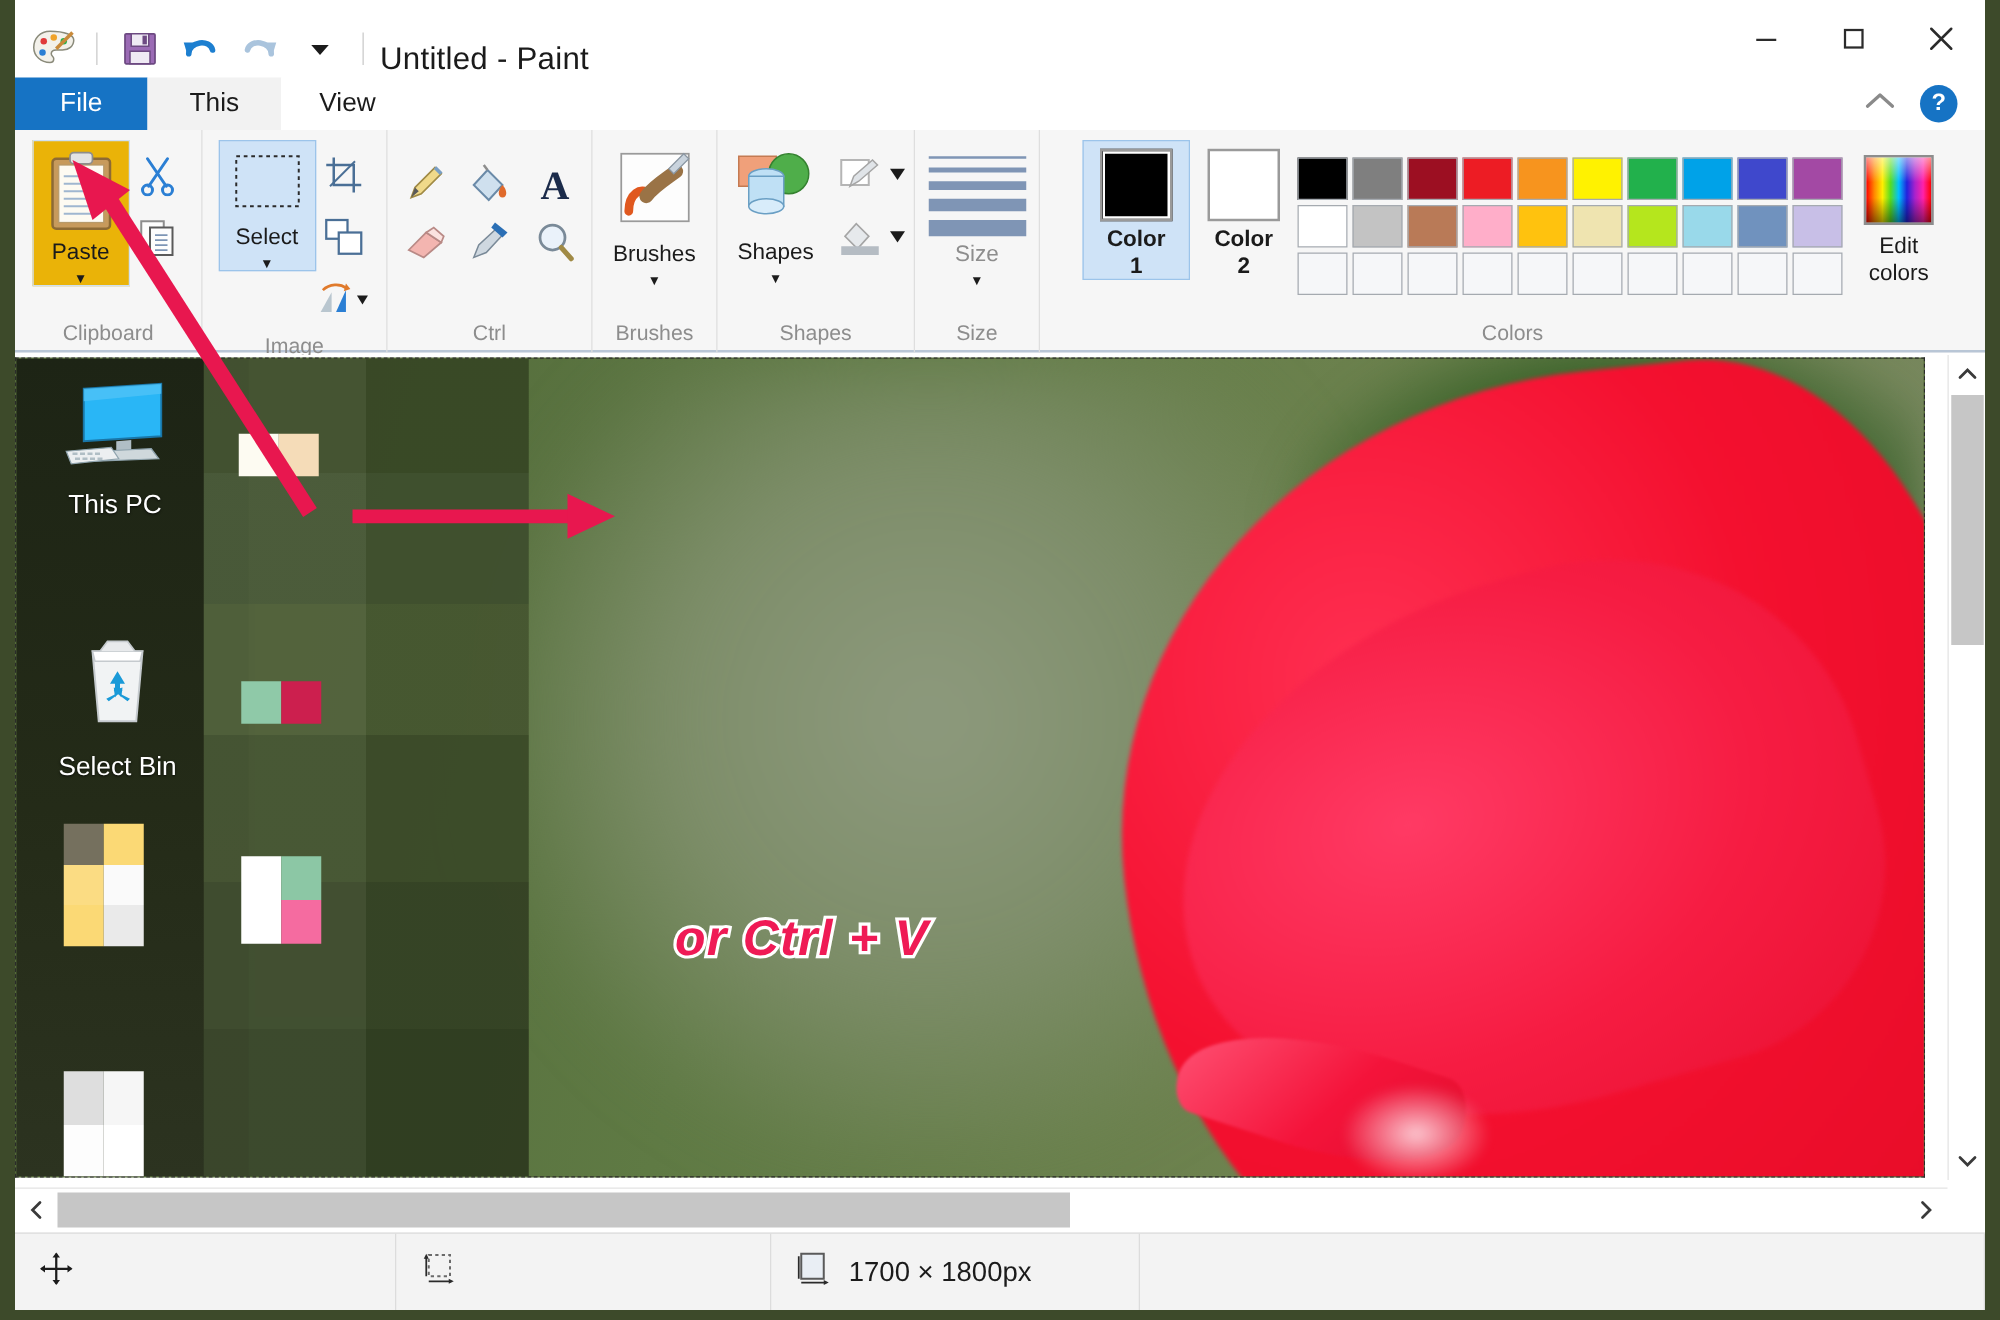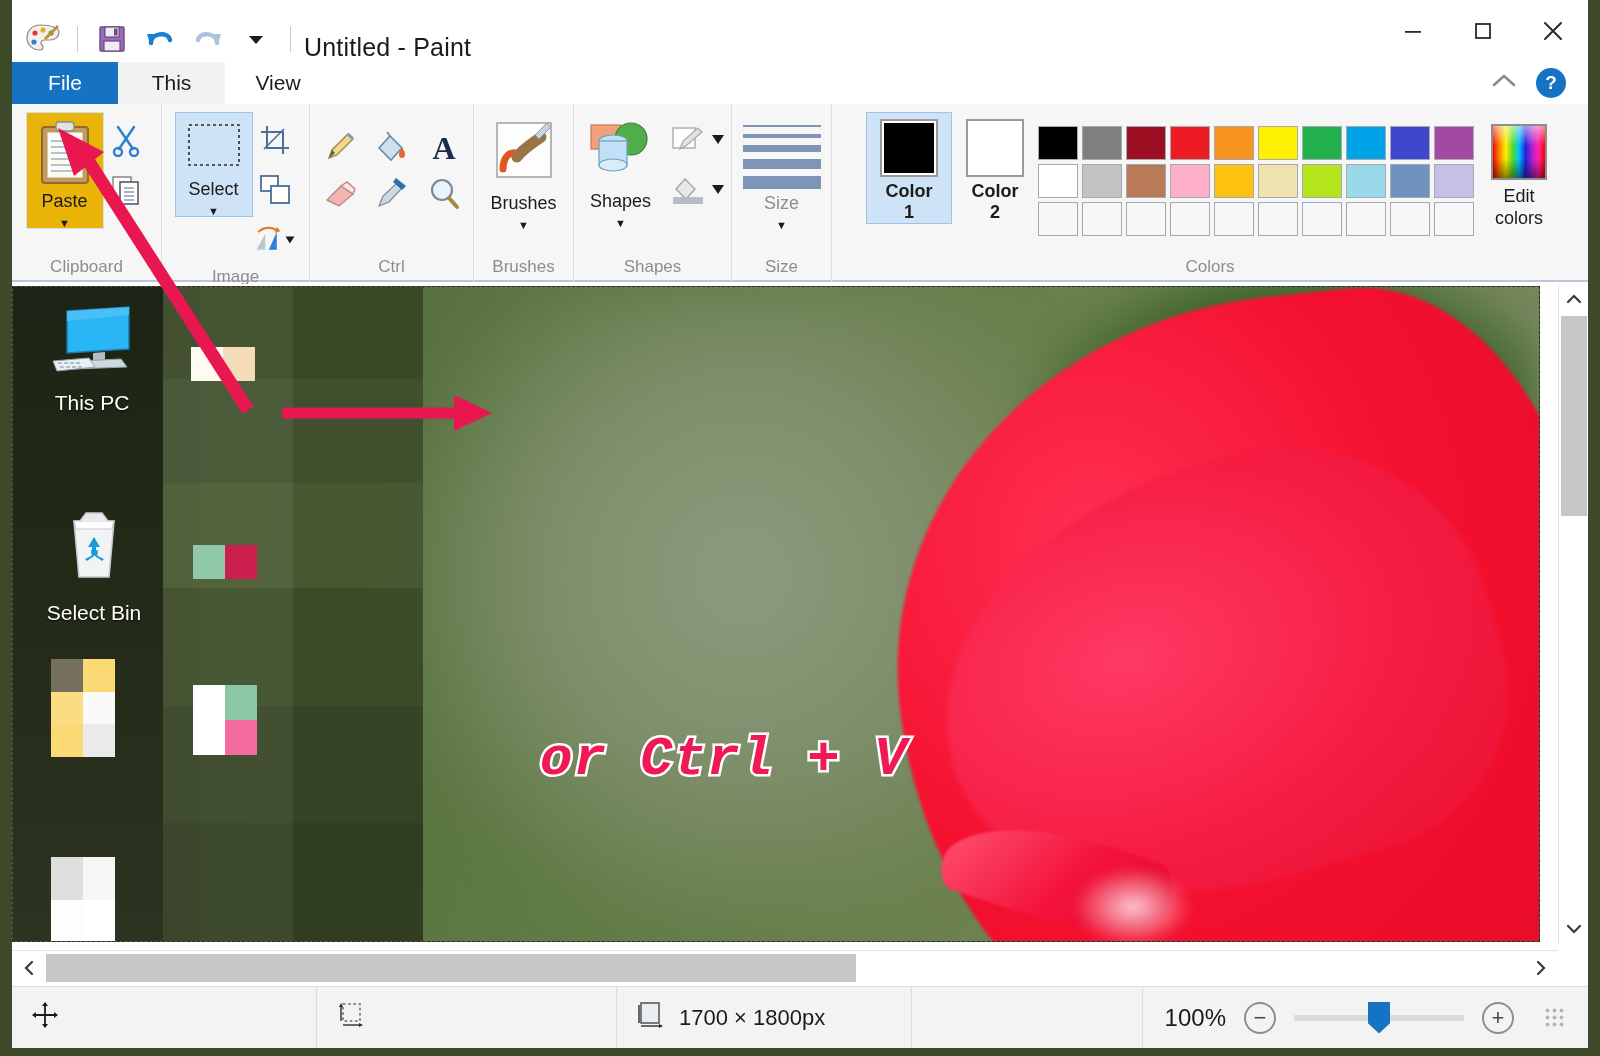--- a/index.html
+++ b/index.html
@@ -185,27 +185,26 @@
   
   .d-icon { position: absolute; text-align: center; width: 150px; }
   .d-icon .lab { color: #ffffff; font-size: 21px; margin-top: 8px; text-shadow: 0 1px 2px rgba(0,0,0,.8); }
 
   
   .pxblk { position: absolute; display: grid; }
 
   
   .anno-text {
     position: absolute; left: 527px; top: 442px;
-    font-size: 54px; font-weight: bold; font-style: italic;
+    font-size: 40px; font-weight: bold; font-style: italic;
     color: #ef1a55;
     -webkit-text-stroke: 5px #ffffff;
     paint-order: stroke fill;
     letter-spacing: 1px;
     white-space: nowrap;
-    font-family: Liberation Mono, monospace;
   }
 
   
   .vscroll {
     position: absolute; right: 0; top: 0; width: 30px; height: 660px;
     background: #ffffff; border-left: 1px solid #e3e3e3;
   }
   .vscroll .arrow { width: 30px; height: 30px; display: flex; align-items: center; justify-content: center; }
   .vthumb { position: absolute; left: 2px; top: 32px; width: 26px; height: 200px; background: #c6c6c6; }
   .hscroll {
@@ -734,29 +733,20 @@
           <path d="M28 26 L24 24 V28 Z" fill="#2b2b2b"></path>
         </svg>
       </span>
       <span>1700 × 1800px</span>
     </div>
 
     <div class="st-cell grow">
       <span></span>
     </div>
 
-    <div class="zoomwrap">
-      <span style="font-size:24px;color:#1b1b1b">100%</span>
-      <span class="zbtn">−</span>
-      <span class="ztrack">
-        <span class="zthumb"></span>
-      </span>
-      <span class="zbtn">+</span>
-      <span class="grip"></span>
-    </div>
   </div>
 
   <svg class="arrows" width="1576" height="1048" viewBox="0 0 1576 1048">
     <g>
       <path d="M236 410 L70 151" stroke="#e8174f" stroke-width="13" stroke-linecap="butt" fill="none"></path>
       <path d="M46 128 L92 152 L62 176 Z" fill="#e8174f"></path>
     </g>
     <g>
       <path d="M270 413 L450 413" stroke="#e8174f" stroke-width="11" fill="none"></path>
       <path d="M480 413 L442 395 L442 431 Z" fill="#e8174f"></path>

